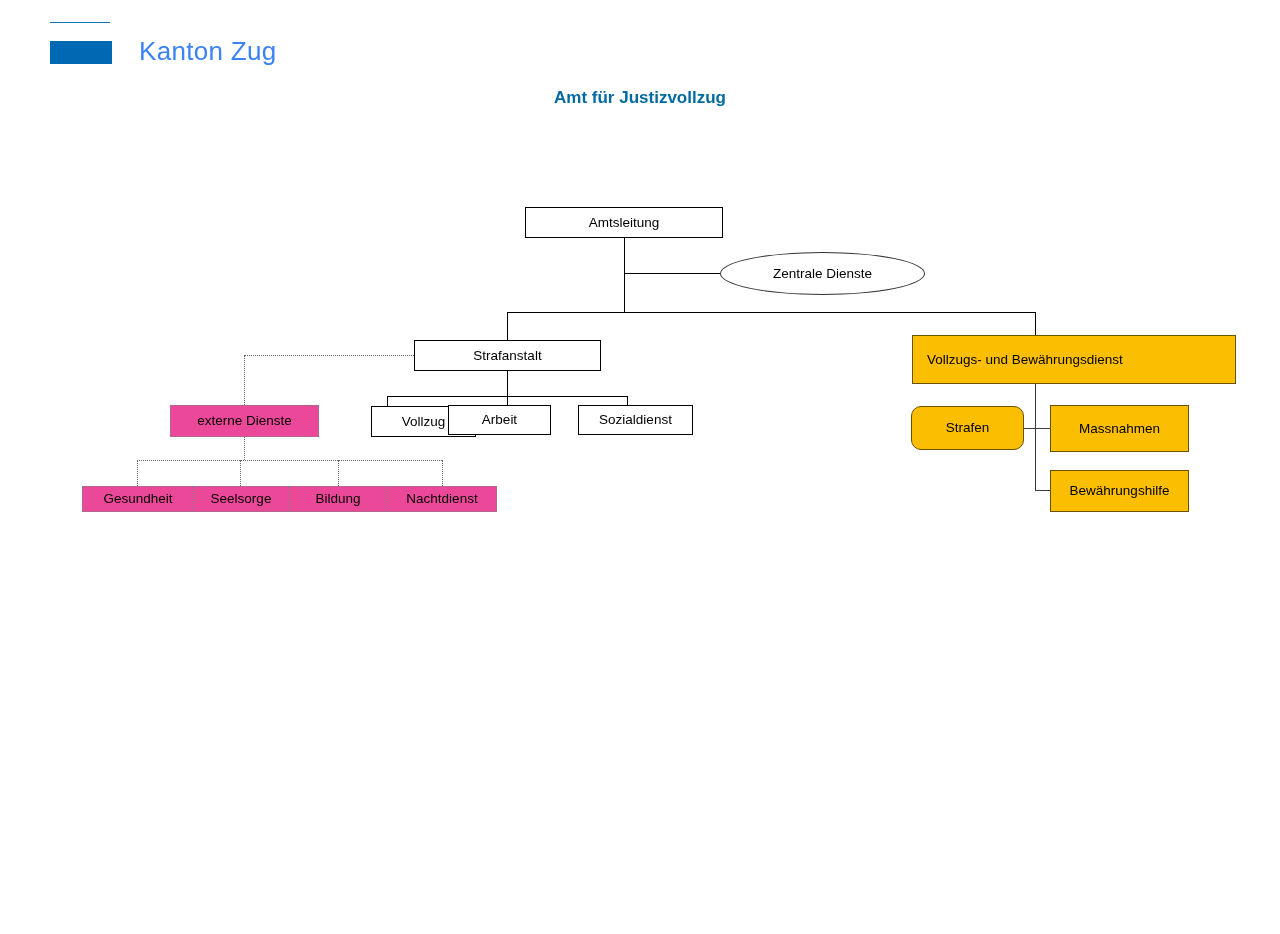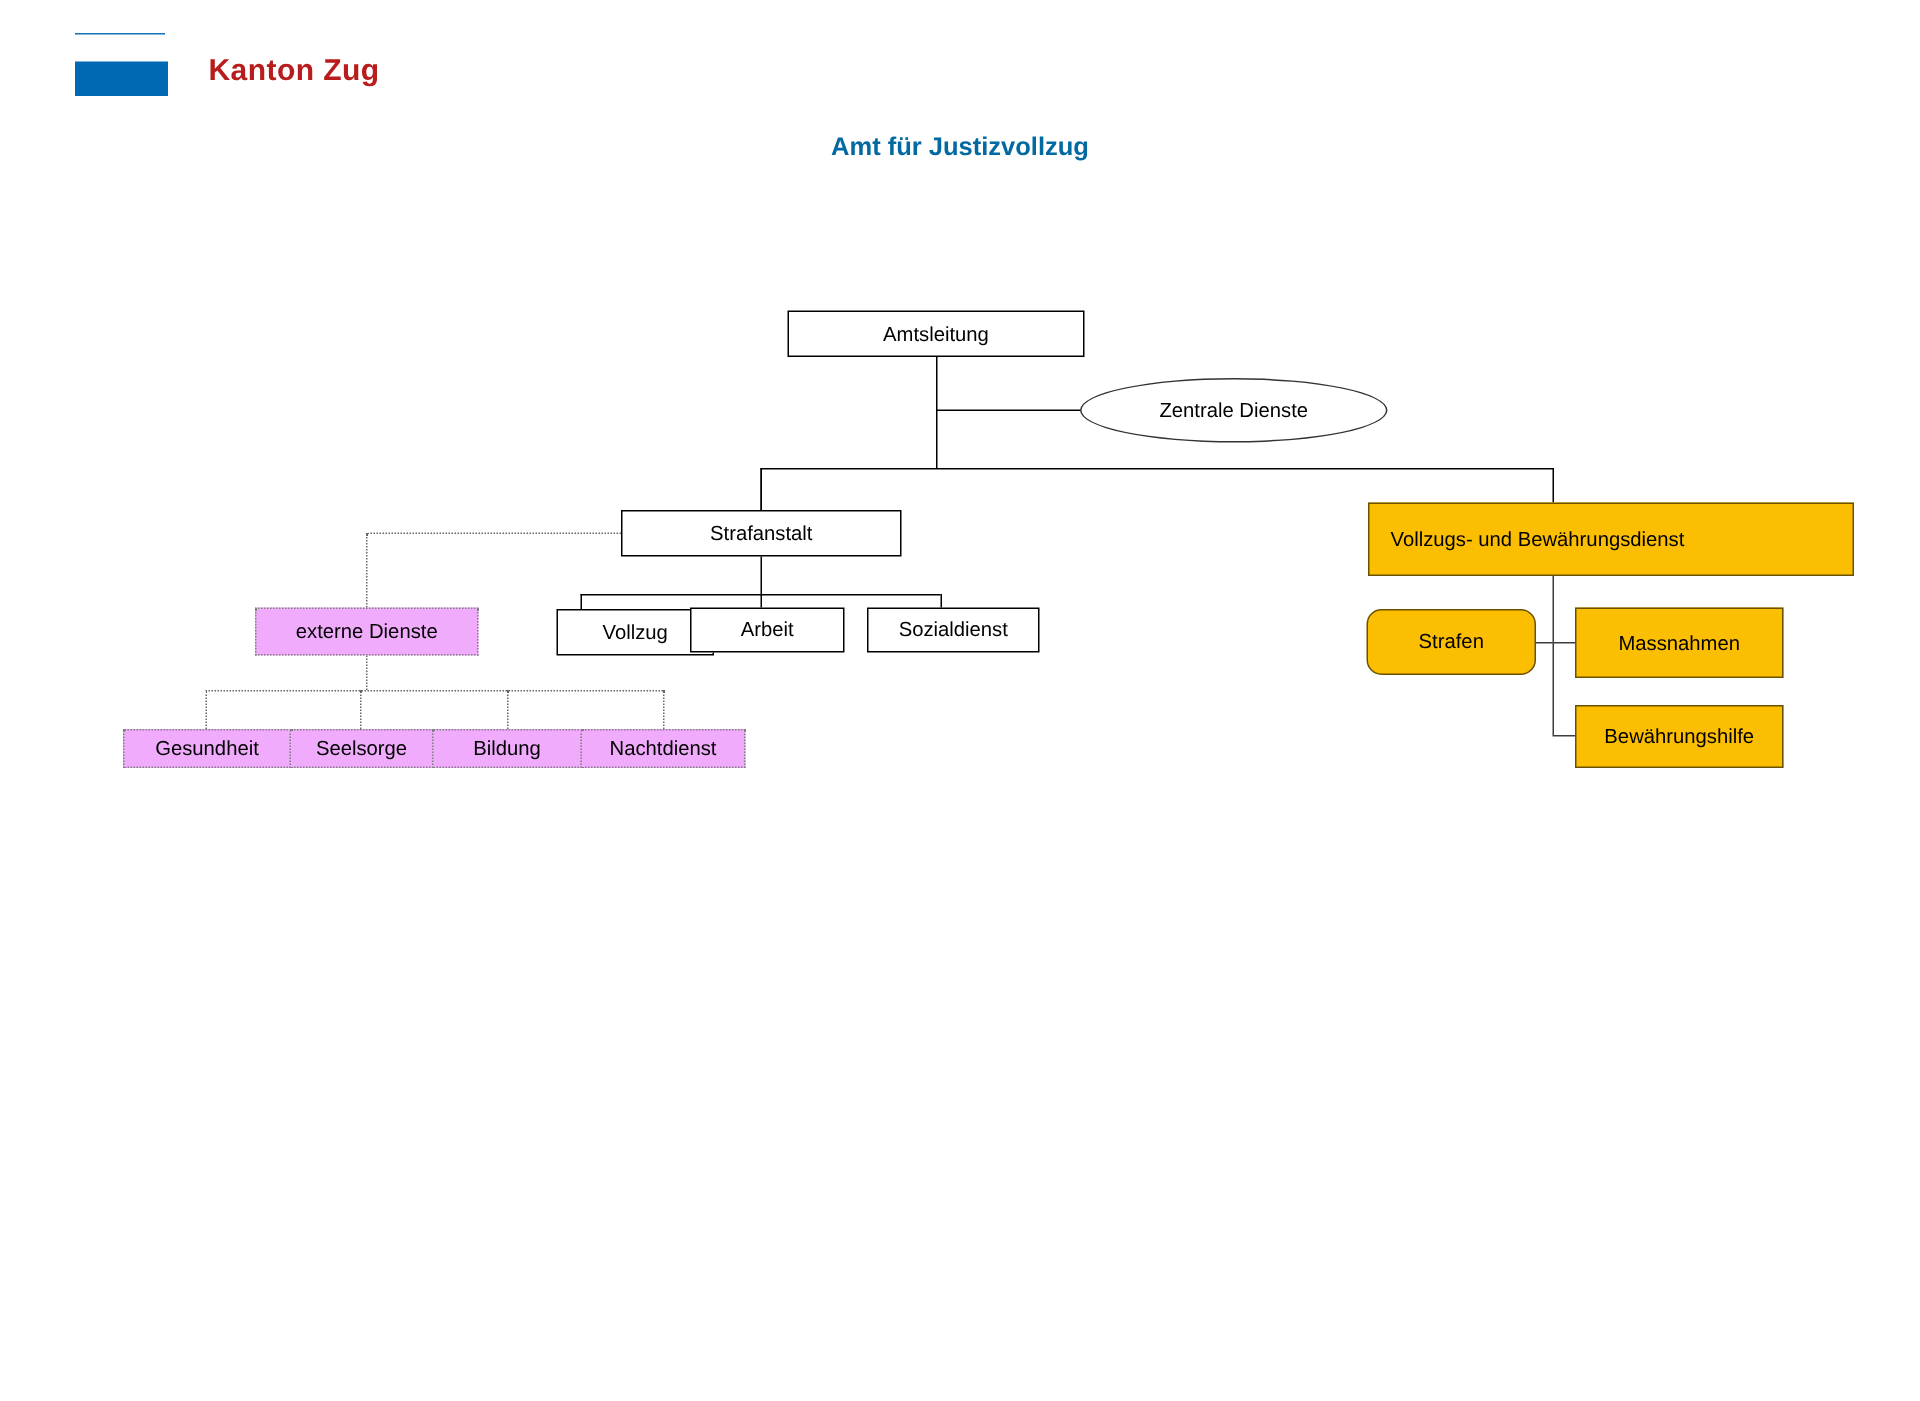--- a/index.html
+++ b/index.html
@@ -38,24 +38,24 @@
     left: 0;
     top: 19px;
     width: 62px;
     height: 23px;
     background: #0069b4;
   }
   #logo-text {
     position: absolute;
     left: 139px;
     top: 36px;
-    font-size: 20px;
-    font-weight: 700;
+    font-size: 26px;
+    font-weight: 400;
     letter-spacing: 0.3px;
-    color: #b91c1c;
+    color: #3b82f6;
     white-space: nowrap;
   }
 
   
   #chart-title {
     position: absolute;
     left: 0;
     top: 88px;
     width: 1280px;
     text-align: center;
@@ -73,21 +73,21 @@
     justify-content: center;
     font-size: 13.5px;
     line-height: 1.15;
     color: #000000;
     background: #ffffff;
     border: 1px solid #000000;
     z-index: 5;
   }
   .node.dotted {
     border: 1px dotted #808080;
-    background: #f0abfc;
+    background: #ec4899;
   }
   .node.orange {
     background: #fcbe00;
     border: 1px solid #6b5200;
   }
   .node.orange.left-align {
     justify-content: flex-start;
     padding-left: 14px;
   }
   .node.ellipse {
@@ -182,21 +182,21 @@
 </div>
 
 <div class="node dotted" style="left:170px; top:405px; width:149px; height:32px;">
   <span>externe Dienste</span>
 </div>
 
 <div class="node" style="left:335px; top:406px; width:105px; height:31px;margin-left:36px;">
   <span>Vollzug</span>
 </div>
 
-<div class="node" style="left:460px; top:405px; width:103px; height:30px;">
+<div class="node" style="left:448px; top:405px; width:103px; height:30px;">
   <span>Arbeit</span>
 </div>
 
 <div class="node" style="left:578px; top:405px; width:115px; height:30px;">
   <span>Sozialdienst</span>
 </div>
 
 <div class="node dotted" style="left:82px; top:486px; width:112px; height:26px;">
   <span>Gesundheit</span>
 </div>

